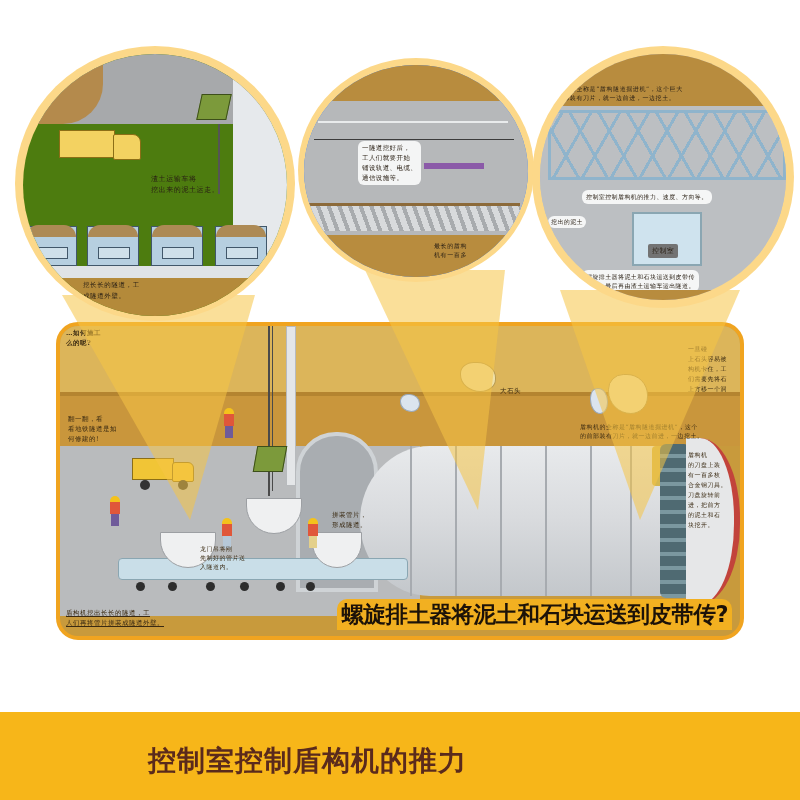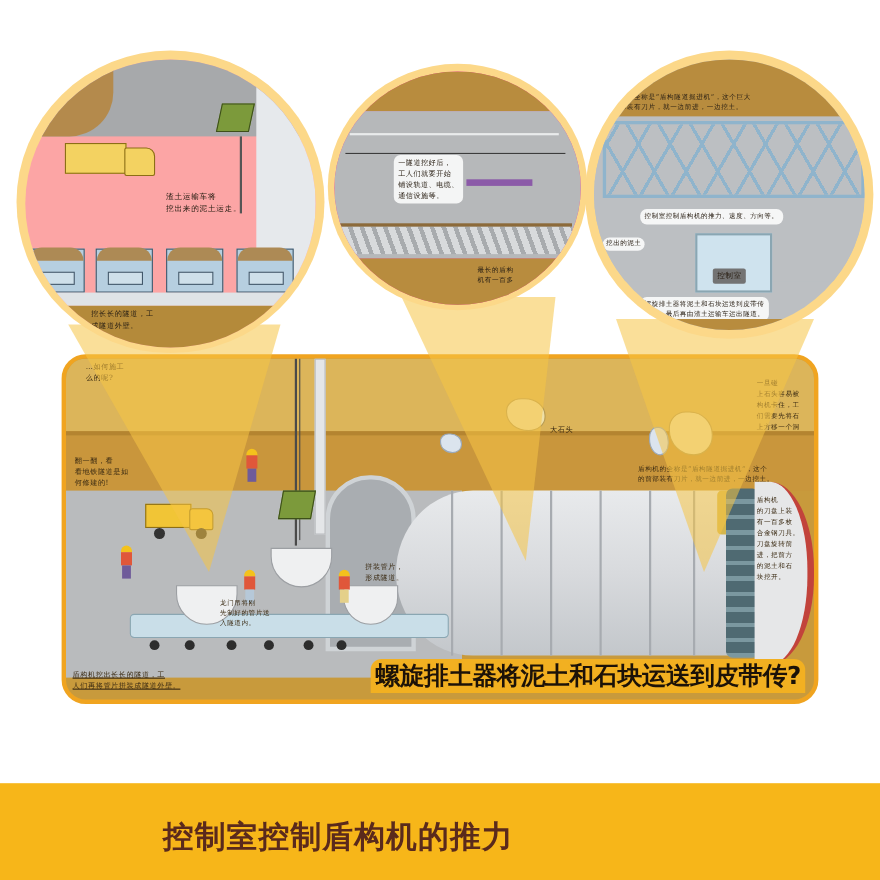--- a/index.html
+++ b/index.html
@@ -88,24 +88,24 @@
 
   
   .lens {
     position: absolute; border-radius: 50%; overflow: hidden;
     background: #fcd889;
   }
   .lens .inner { position: absolute; border-radius: 50%; overflow: hidden; }
 
   
   .l1 { left: 15px; top: 46px; width: 280px; height: 275px; }
-  .l1 .inner { left: 8px; top: 8px; width: 264px; height: 262px; background: #fca5a5; }
+  .l1 .inner { left: 8px; top: 8px; width: 264px; height: 262px; background: #4d7c0f; }
   
   .l2 { left: 298px; top: 58px; width: 236px; height: 224px; }
-  .l2 .inner { left: 6px; top: 7px; width: 224px; height: 212px; background: #ec4899; }
+  .l2 .inner { left: 6px; top: 7px; width: 224px; height: 212px; background: #3b82f6; }
   
   .l3 { left: 532px; top: 46px; width: 262px; height: 262px; }
   .l3 .inner { left: 8px; top: 8px; width: 246px; height: 246px; background: #bcbfc2; }
 
   .inner .blk { position: absolute; }
   .inner .cap {
     position: absolute; font-family: "DejaVu Serif", serif; font-size: 7px; line-height: 11px;
     color: #2a2015; white-space: pre-line; letter-spacing: 0.6px;
   }
   .inner .bubble {
@@ -206,21 +206,21 @@
         <div class="head"></div>
         <div class="body"></div>
         <div class="legs" style="background:#b6c8d8"></div>
       </div>
     <div class="worker" style="left:248px; top:192px;">
         <div class="head"></div>
         <div class="body"></div>
         <div class="legs" style="background:#e4d08a"></div>
       </div>
 
-    <div class="note" style="left:18px; top:2px;">…如何施工
+    <div class="note" style="left:6px; top:2px;font-weight:bold;">…如何施工
 么的呢?</div>
     <div class="note" style="left:8px; top:88px;">翻一翻，看
 看地铁隧道是如
 何修建的!</div>
     <div class="note" style="left:440px; top:60px;">大石头</div>
     <div class="note" style="left:272px; top:184px;">拼装管片，
 形成隧道。</div>
     <div class="note" style="left:140px; top:218px; font-size:6px; line-height:9px;">龙门吊将刚
 先制好的管片送
 入隧道内。</div>

